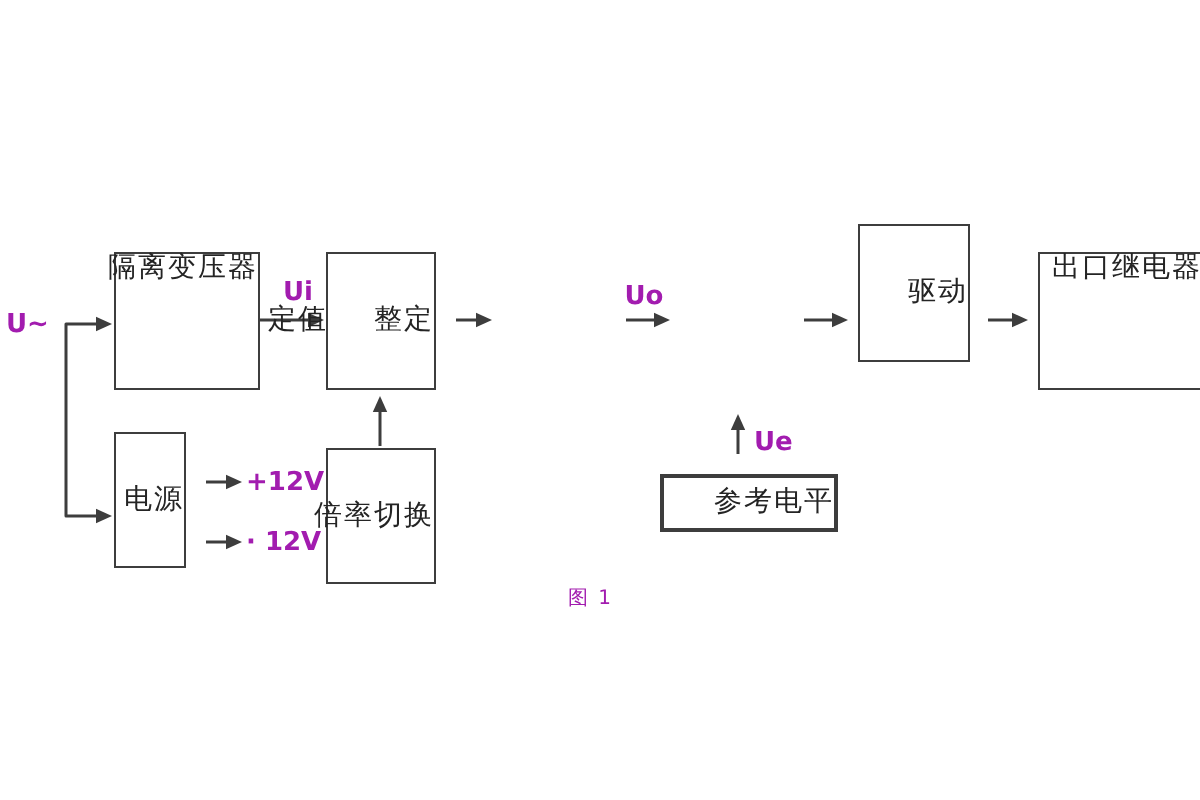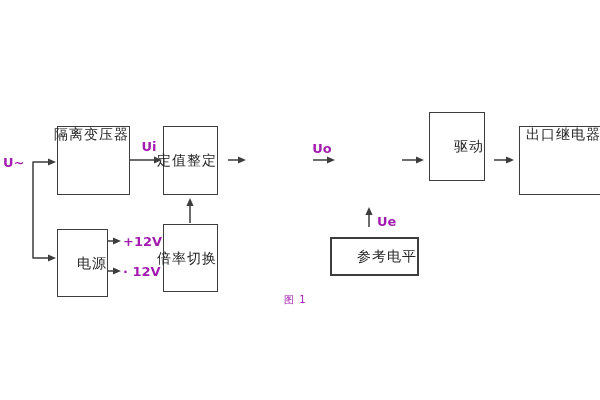--- a/index.html
+++ b/index.html
@@ -26,29 +26,29 @@
     row-gap:13px;
     color:#242424;
     font-size:14px;
     line-height:15px;
     letter-spacing:1px;
   }
   .block.align-left{align-items:flex-start;padding-left:9px;}
   .block .bline{display:block;white-space:nowrap;}
   
   #b-iso   {left:57px;  top:126px; width:73px; height:69px;}
-  #b-set   {left:163px; top:126px; width:55px; height:69px;}
+  #b-set   {left:163px; top:126px; width:55px; height:69px;gap:23px;}
   #b-rect  {left:252px; top:126px; width:55px; height:69px;}
   #b-level {left:341px; top:126px; width:55px; height:69px;}
   #b-drv   {left:429px; top:112px; width:56px; height:69px;}
   #b-relay {left:519px; top:126px; width:83px; height:69px;}
   
-  #b-pwr   {left:57px;  top:229px; width:51px; height:68px;}
+  #b-pwr   {left:57px;  top:216px; width:36px; height:68px;}
   #b-ratio {left:163px; top:224px; width:55px; height:68px;}
-  #b-ref   {left:330px; top:237px; width:89px; height:39px; border-width:2px;}
+  #b-ref   {left:330px; top:237px; width:89px; height:29px; border-width:2px;}
   
   .lbl{
     position:absolute;
     color:#a21caf;
     font-size:13px;
     font-weight:700;
     line-height:15px;
     white-space:nowrap;
   }
   #l-uin {left:3px;   top:155px;}

